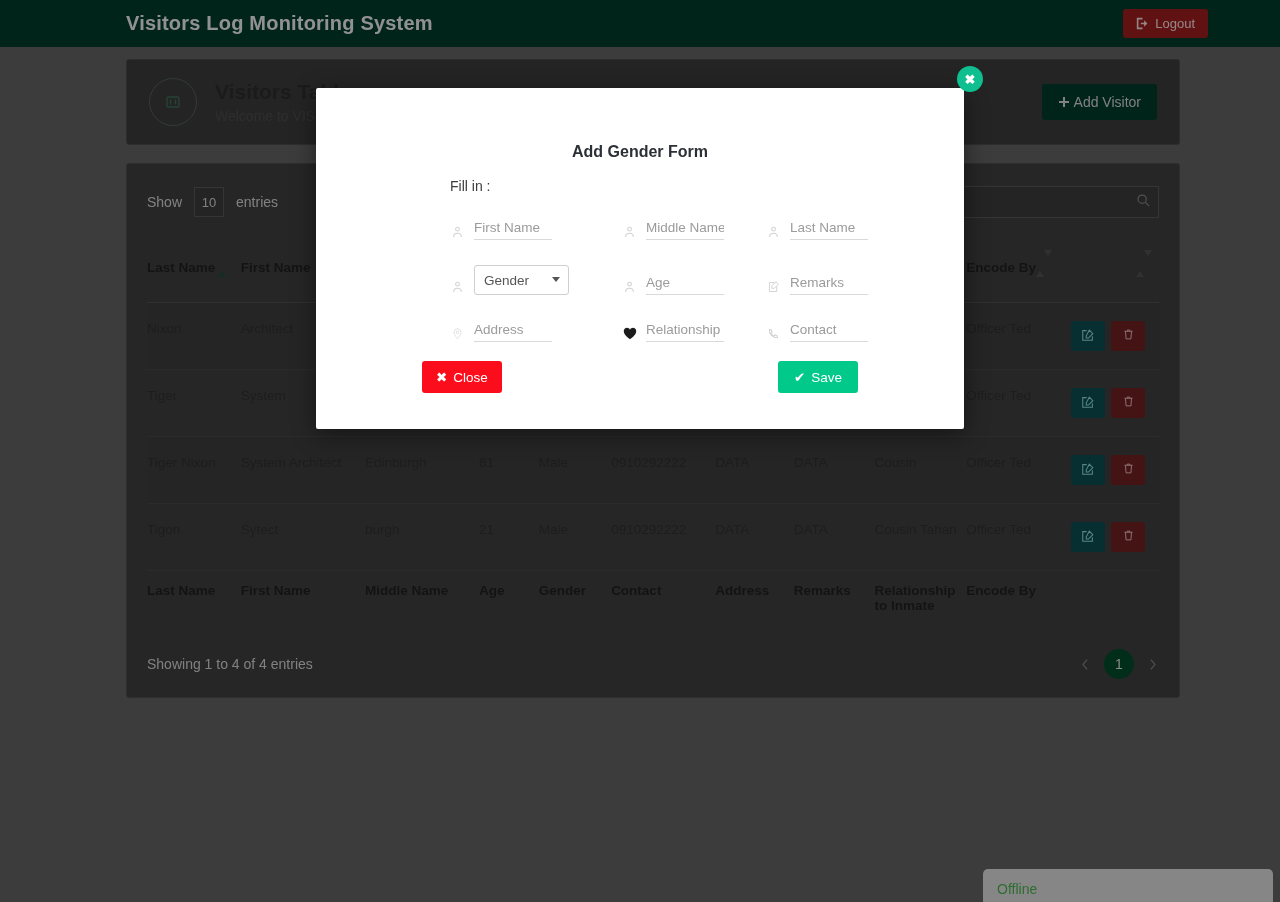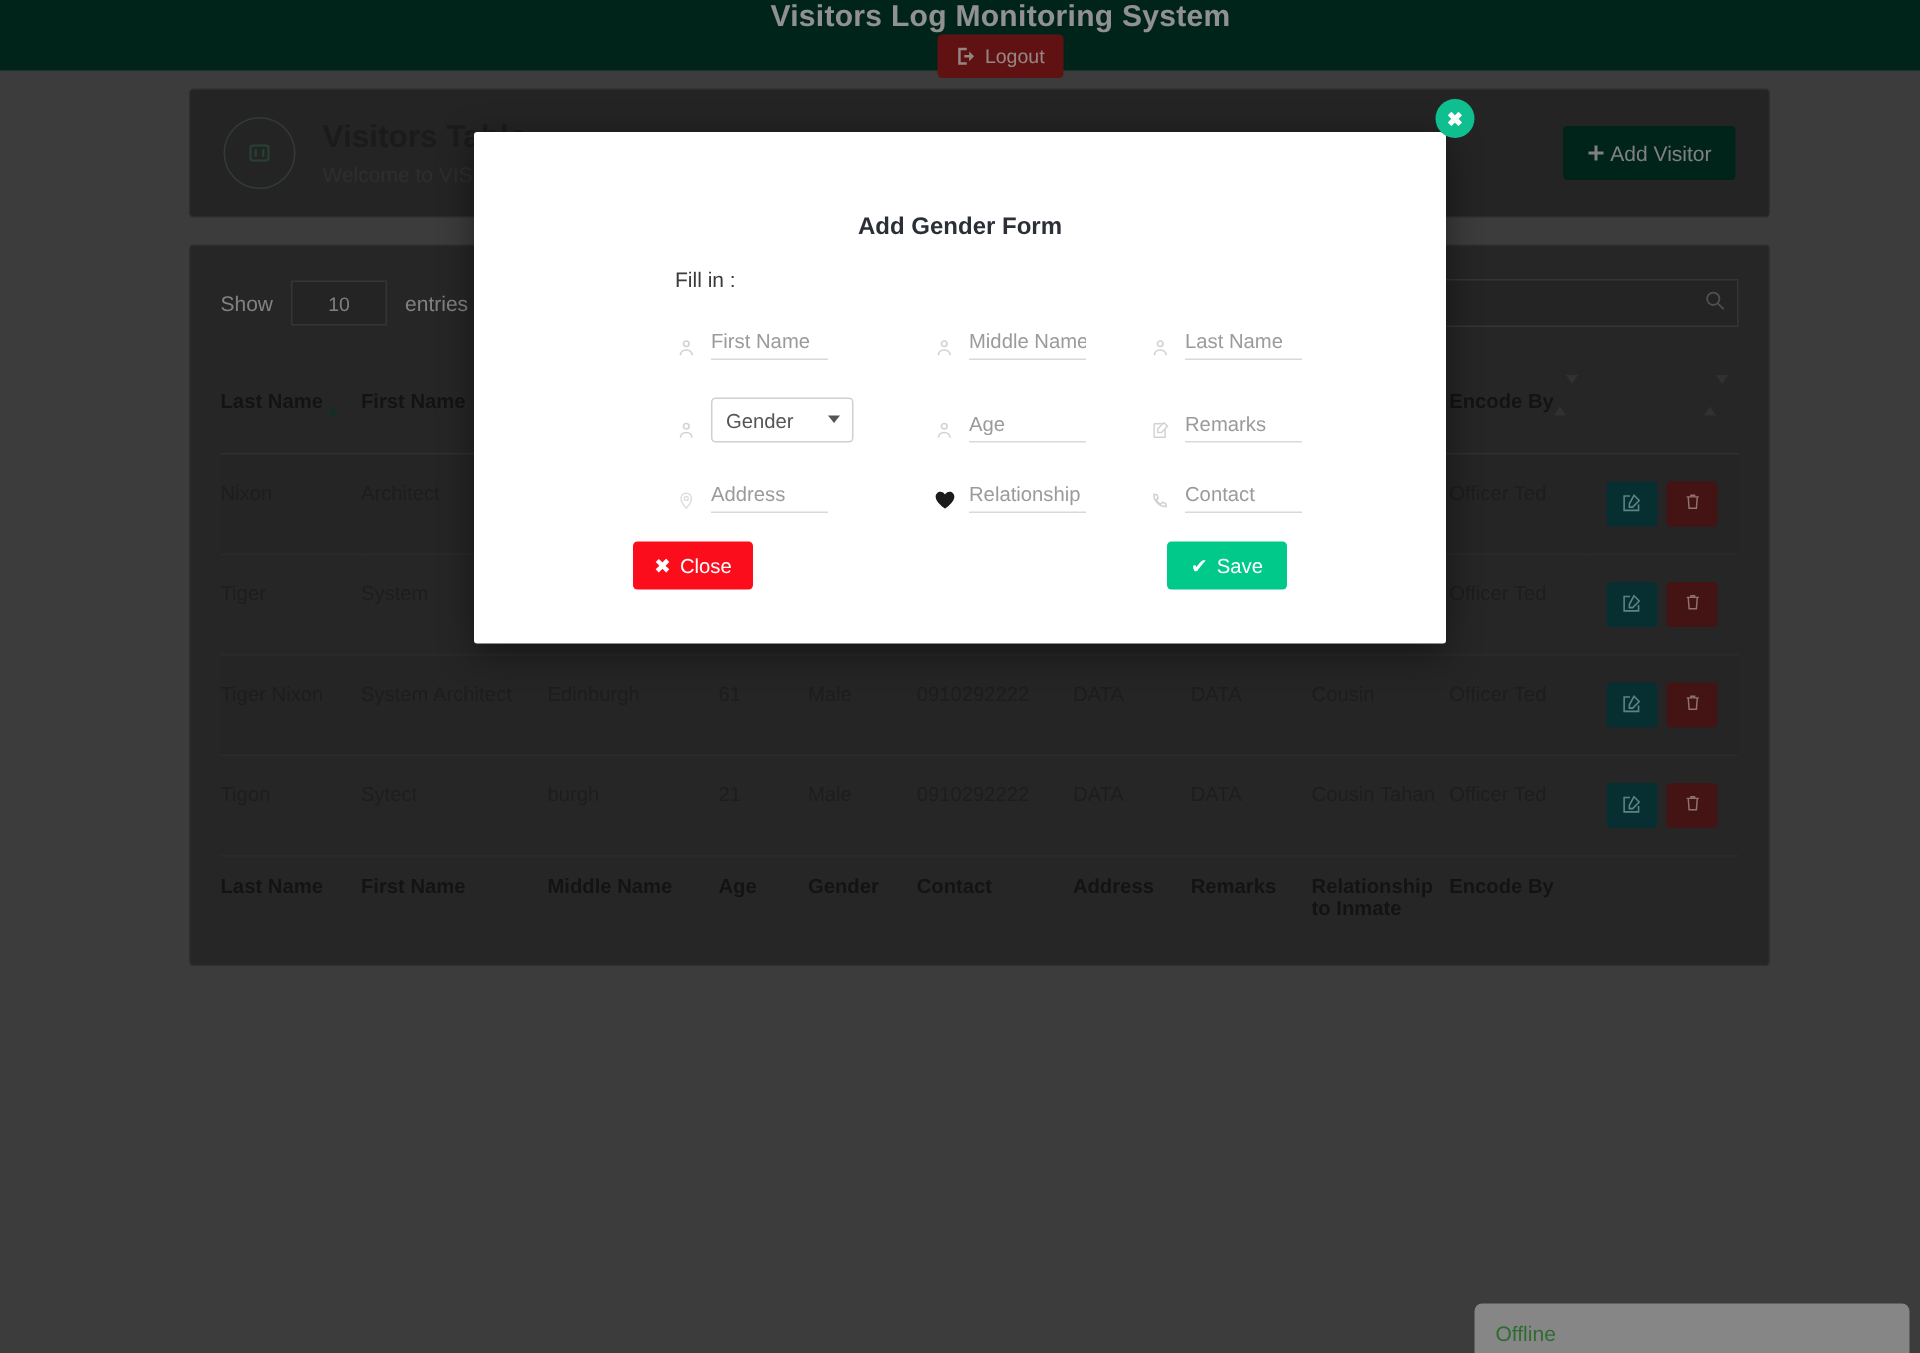--- a/index.html
+++ b/index.html
@@ -15,21 +15,20 @@
   .app {
     position: absolute; inset: 0;
     filter: brightness(0.62);
   }
 
   
   .topbar {
     height: 47px; background: #013a2a;
     display: flex; align-items: center; justify-content: space-between;
     padding: 0 72px 0 126px;
-    flex-direction: column;
   }
   .brand {
     color: #eaeaea; font-size: 20px; font-weight: bold;
     letter-spacing: .2px;
   }
   .logout-btn {
     background: #9b1c1c; color: #f0d8d8;
     border: none; border-radius: 3px;
     font-size: 13px; padding: 7px 13px;
     display: flex; align-items: center; gap: 6px;
@@ -84,21 +83,21 @@
 
   .table-controls {
     display: flex; align-items: center; justify-content: space-between;
     margin-bottom: 30px;
   }
   .show-entries {
     display: flex; align-items: center; gap: 12px;
     font-size: 14px; color: #d0d0d0;
   }
   .len-select {
-    width: 64px; height: 30px; background: #3a3a3a;
+    width: 30px; height: 30px; background: #3a3a3a;
     border: 1px solid #555; color: #cfcfcf;
     text-align: center; font-size: 13px;
     font-family: "Liberation Sans", sans-serif;
   }
   .search-wrap { position: relative; }
   .search-input {
     width: 240px; height: 32px; background: #3a3a3a;
     border: 1px solid #555; color: #cfcfcf;
     padding: 0 30px 0 8px; font-size: 13px;
     font-family: "Liberation Sans", sans-serif;
@@ -443,20 +442,36 @@
               <th>Contact</th>
               <th>Address</th>
               <th>Remarks</th>
               <th>Relationship to Inmate</th>
               <th>Encode By</th>
               <th></th>
             </tr>
           </tfoot>
         </table>
 
+        <div class="table-footer">
+          <div class="showing">Showing 1 to 4 of 4 entries</div>
+          <div class="pagination">
+            <span class="page-arrow">
+              <svg class="ico-svg" width="13" height="13" viewBox="0 0 16 16" fill="none" stroke="#c8c8c8" stroke-width="1.4">
+                <path d="M10 2L5 8l5 6"></path>
+              </svg>
+            </span>
+            <span class="page-num">1</span>
+            <span class="page-arrow">
+              <svg class="ico-svg" width="13" height="13" viewBox="0 0 16 16" fill="none" stroke="#c8c8c8" stroke-width="1.4">
+                <path d="M6 2l5 6-5 6"></path>
+              </svg>
+            </span>
+          </div>
+        </div>
 
       </div>
     </div>
 
     <div class="offline-bar">
       <span class="offline-text">Offline</span>
     </div>
   </div>
 
   <div class="modal">

